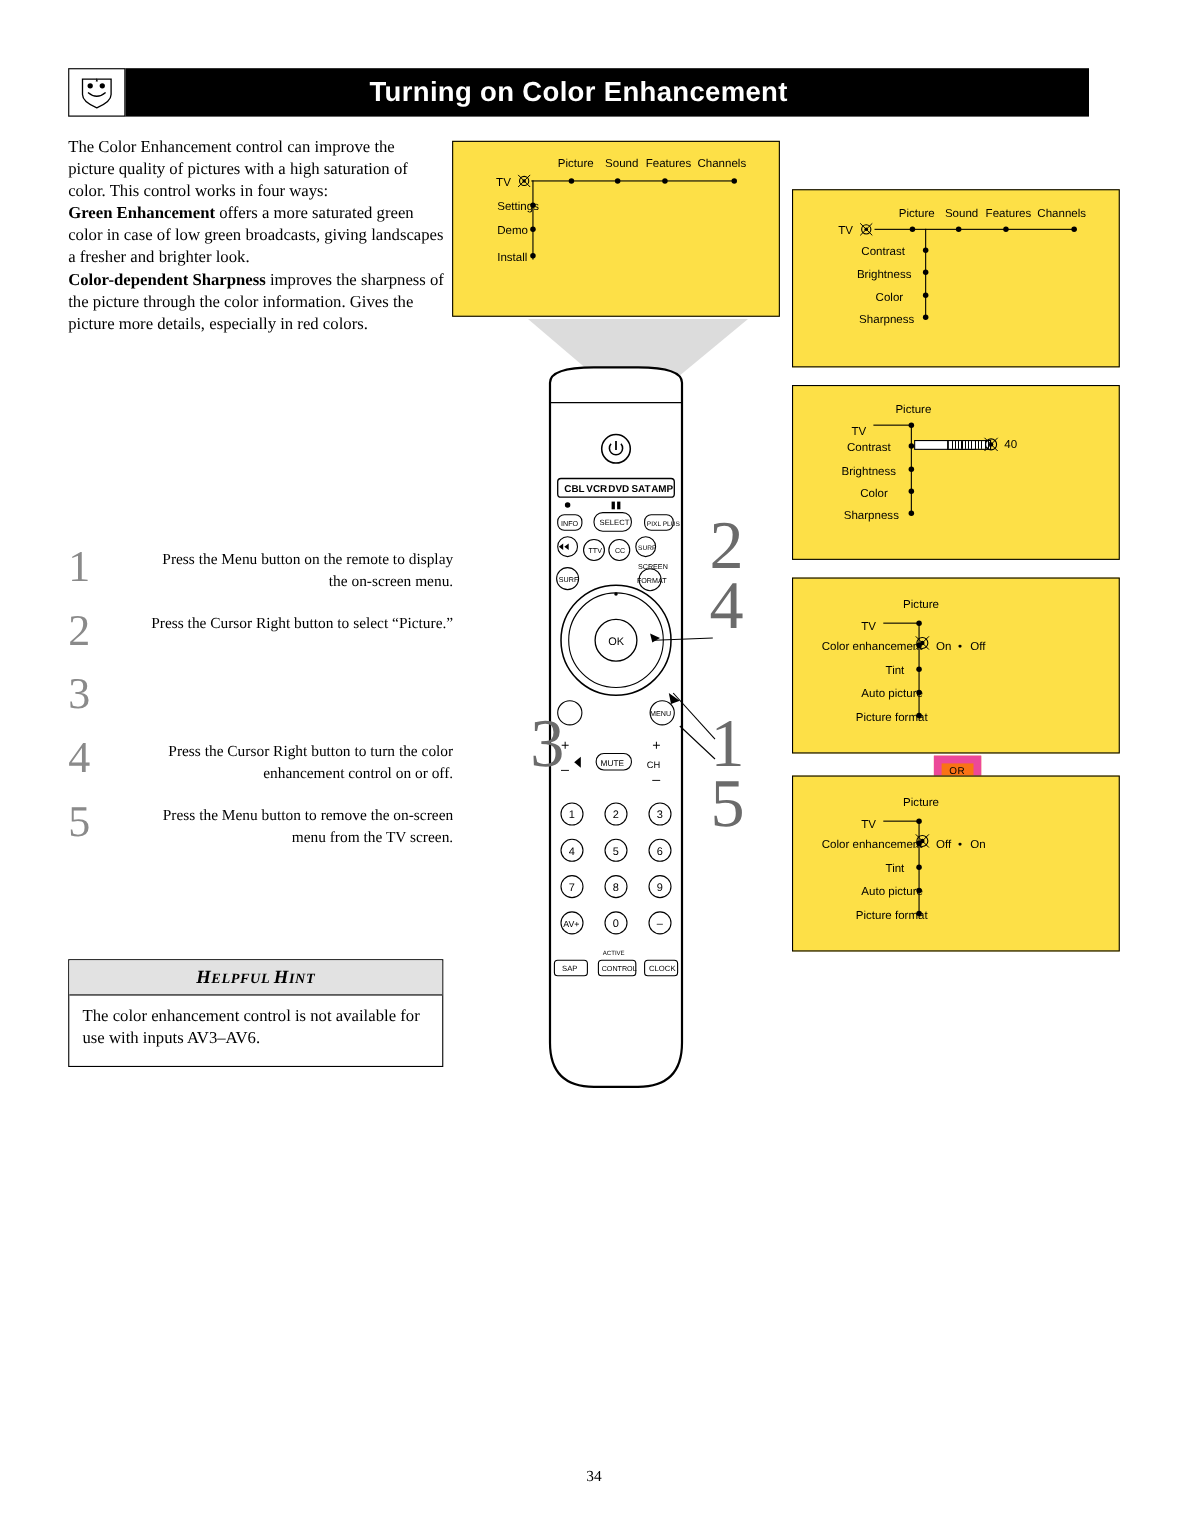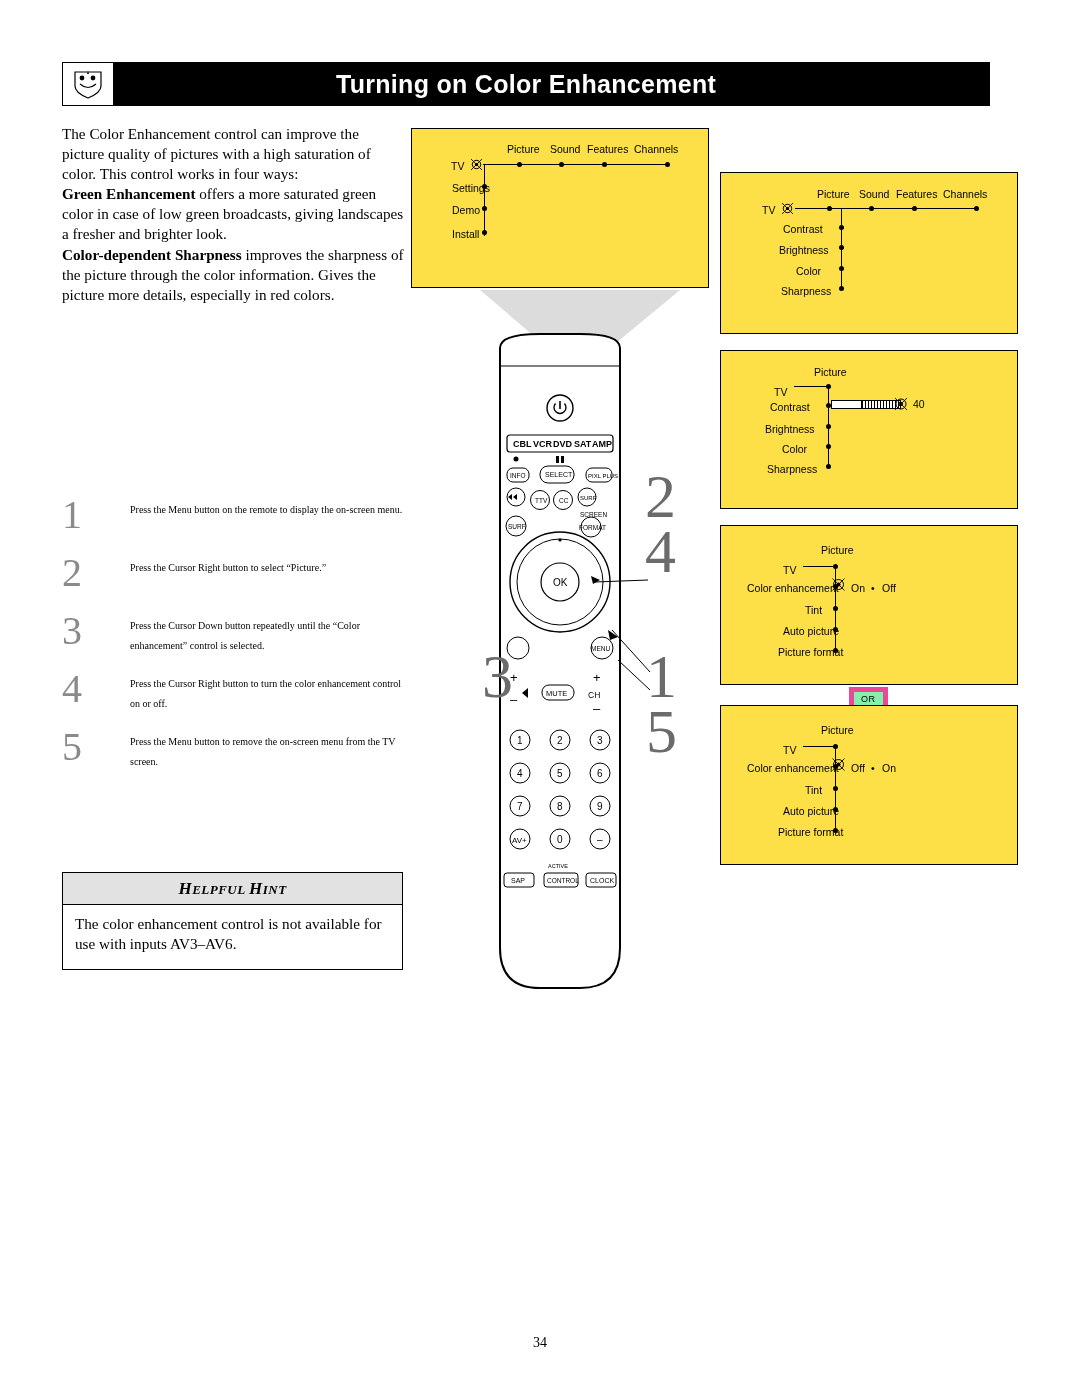--- a/index.html
+++ b/index.html
@@ -85,22 +85,23 @@
     top: -8px;
     width: 36px;
     text-align: left;
     font-family: "Liberation Serif", serif;
     font-size: 40px;
     color: #8a8a8a;
     line-height: 46px;
   }
   .step-text {
     margin-left: 68px;
-    font-size: 10px;
+    font-size: 14px;
     line-height: 20.3px;
+    text-align: right;
   }
 
   
   .hint-box {
     position: absolute;
     left: 62px;
     top: 872px;
     width: 341px;
     border: 1px solid #000;
     box-sizing: border-box;
@@ -173,22 +174,22 @@
     position: absolute;
     height: 9px;
     background: repeating-linear-gradient(90deg,#000 0 1px,#fff 1px 3px);
     border: 1px solid #000;
     box-sizing: border-box;
   }
 
   
   .or-badge {
     position: absolute;
-    border: 5px solid #ec4899;
-    background: #86efac;
+    border: 7px solid #ec4899;
+    background: #f97316;
     font-family: "Liberation Sans", sans-serif;
     font-size: 9px;
     letter-spacing: 0.5px;
     padding: 2px 7px 1px 7px;
     text-align: left;
   }
 
   
   .remote-wrap {
     position: absolute;
@@ -250,21 +251,20 @@
   <div class="step">
     <div class="step-num">1</div>
     <div class="step-text">Press the Menu button on the remote to display the on-screen menu.</div>
   </div>
   <div class="step">
     <div class="step-num">2</div>
     <div class="step-text">Press the Cursor Right button to select “Picture.”</div>
   </div>
   <div class="step">
     <div class="step-num">3</div>
-    <div class="step-text">Press the Cursor Down button repeatedly until the “Color enhancement” control is selected.</div>
   </div>
   <div class="step">
     <div class="step-num">4</div>
     <div class="step-text">Press the Cursor Right button to turn the color enhancement control on or off.</div>
   </div>
   <div class="step">
     <div class="step-num">5</div>
     <div class="step-text">Press the Menu button to remove the on-screen menu from the TV screen.</div>
   </div>
 </div>

